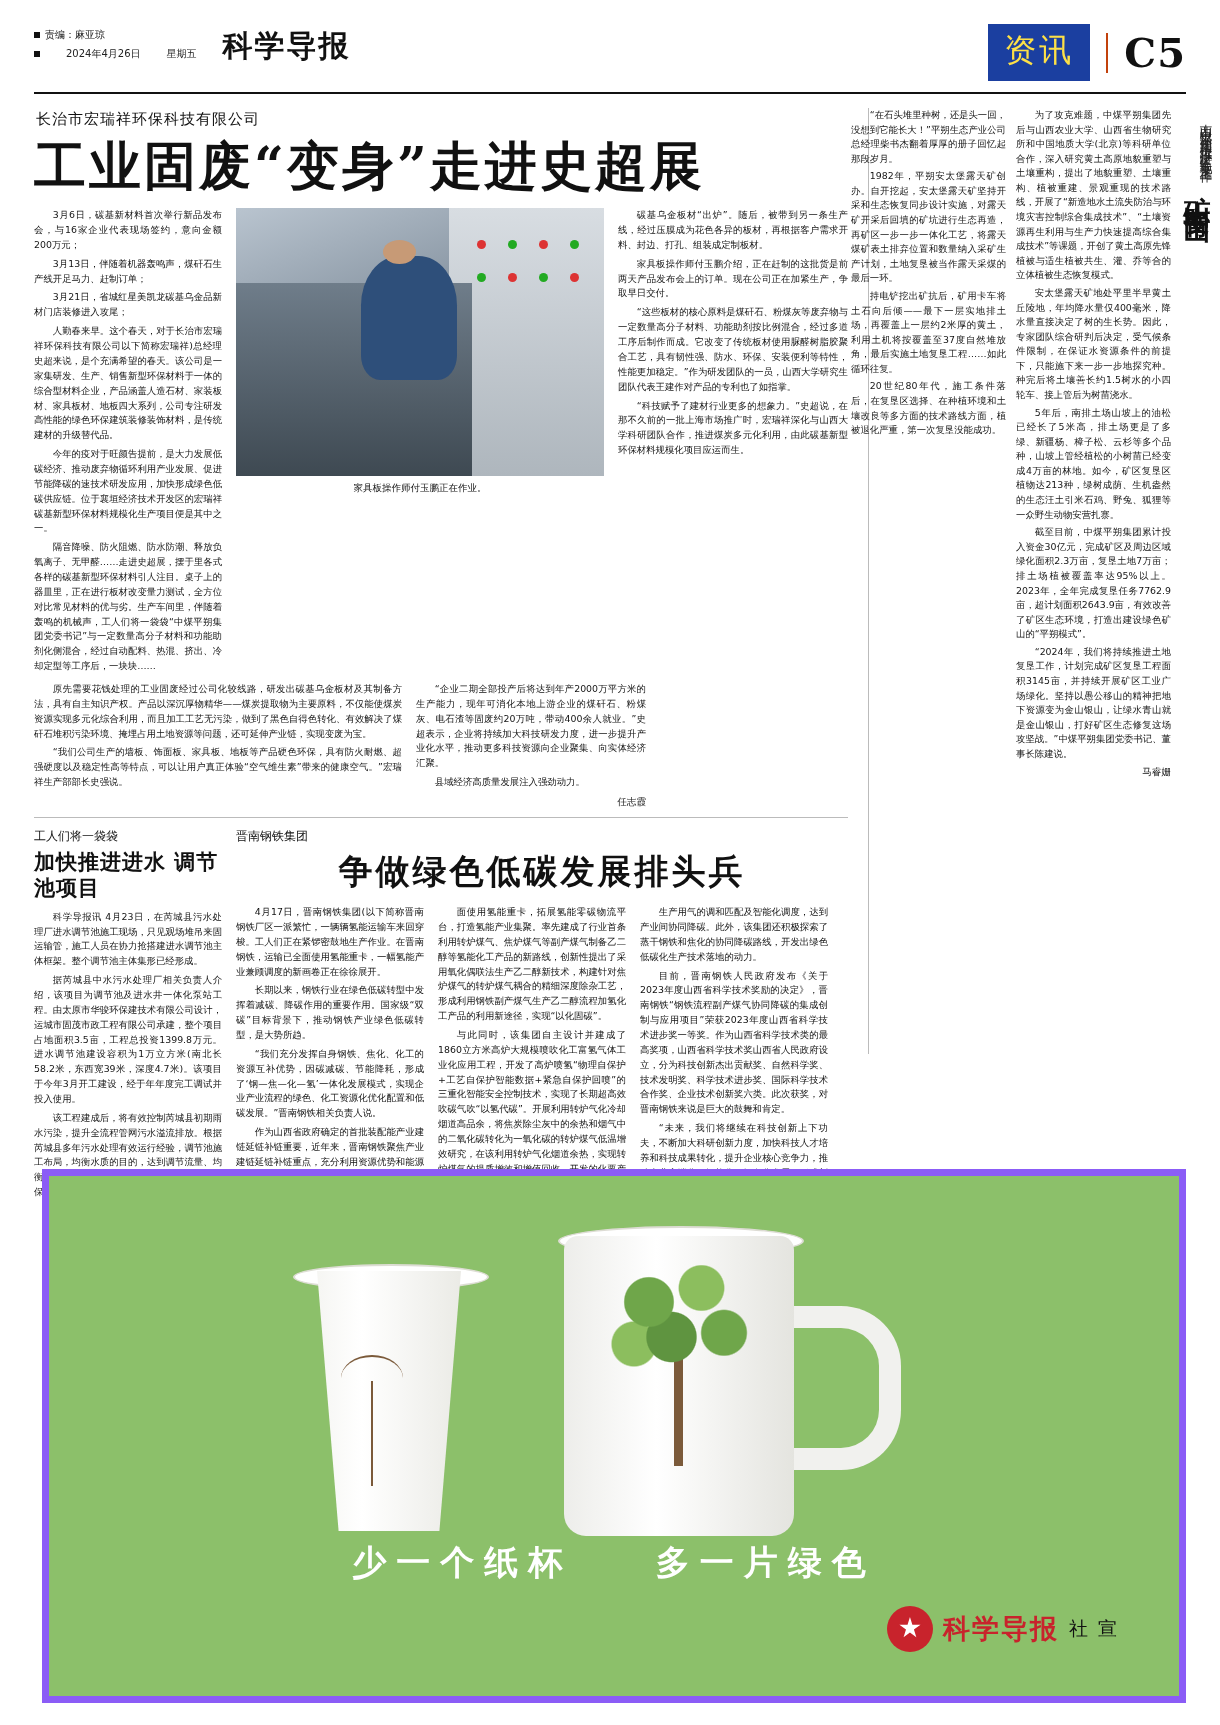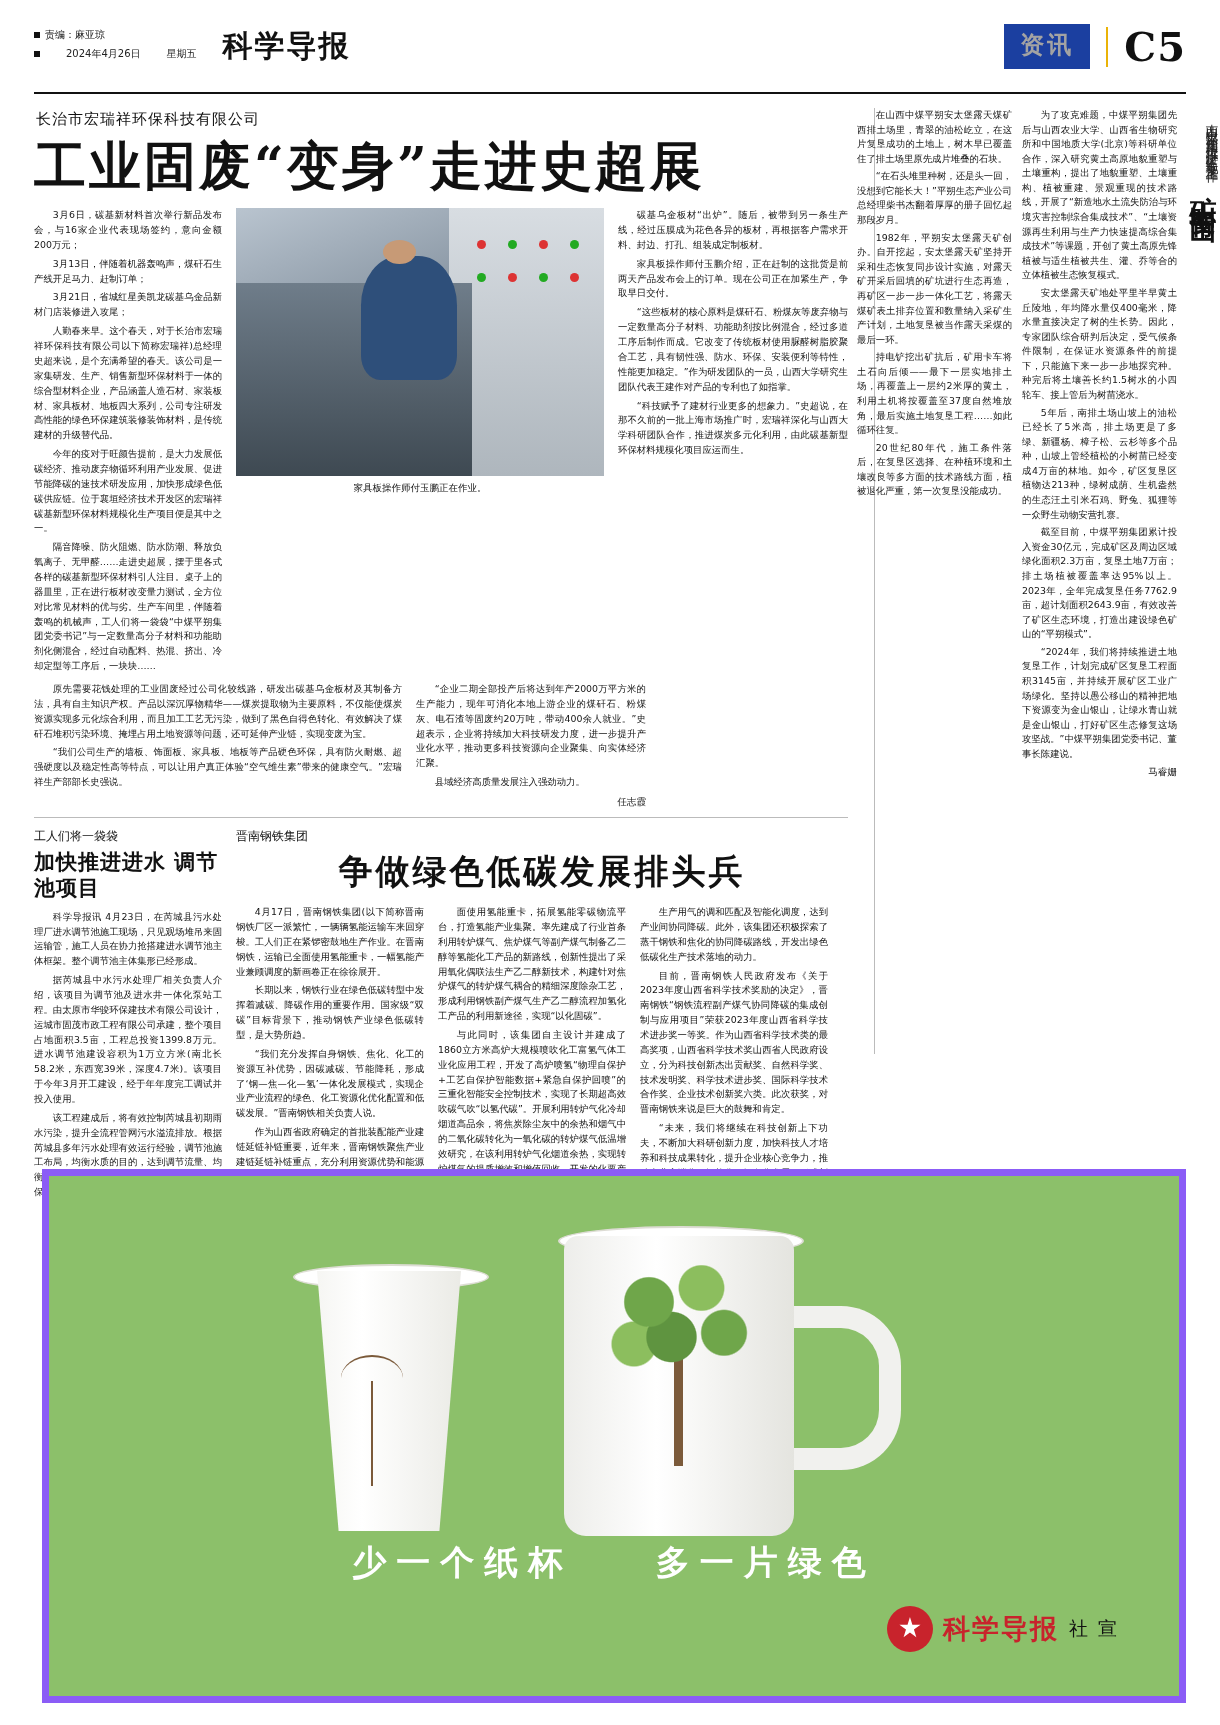--- a/index.html
+++ b/index.html
@@ -30,35 +30,35 @@
   .mast-meta div{display:flex;align-items:center;gap:5px;}
   .sq{width:6px;height:6px;background:#111;display:inline-block;}
   .mast-meta .dateline{gap:26px;}
   .paper-name{
     font-family:"DejaVu Serif","Liberation Serif",serif;
     font-weight:bold;font-size:30px;letter-spacing:2px;
     color:#111;padding-top:4px;
   }
   .mast-right{display:flex;align-items:center;gap:16px;padding-top:2px;}
   .section-badge{
-    background:#1b3fa0;color:#a3a3a3;font-weight:bold;
-    font-size:24px;letter-spacing:3px;
+    background:#1b3fa0;color:#fde047;font-weight:normal;
+    font-size:32px;letter-spacing:3px;
     padding:5px 16px 8px 16px;
     font-family:"DejaVu Serif","Liberation Serif",serif;
   }
   .page-no{
     font-family:"DejaVu Serif","Liberation Serif",serif;
     font-size:40px;font-weight:bold;letter-spacing:1px;
-    border-left:2px solid #eab308;padding-left:16px;line-height:1;
+    border-left:2px solid #c2410c;padding-left:16px;line-height:1;
   }
 
   
   .content{
     display:flex;
-    gap:26px;
+    gap:20px;
     padding-top:14px;
     height:960px;
     box-sizing:border-box;
   }
   .left-zone{width:820px;display:flex;flex-direction:column;}
   .right-zone{
     width:334px;
     border-left:1px solid #bbb;
     padding-left:12px;
     display:flex;
@@ -360,21 +360,20 @@
       </div>
     </div>
 
     <div class="right-zone">
       <div class="vtitle-wrap">
         <div class="vtitle-sub">山西中煤平朔集团持续推进矿区土地复垦工作</div>
         <div class="vtitle-main">矿山变青山</div>
       </div>
       <div class="right-cols">
         <div class="rcol">
-          <p>在山西中煤平朔安太堡露天煤矿西排土场里，青翠的油松屹立，在这片复垦成功的土地上，树木早已覆盖住了排土场里原先成片堆叠的石块。</p>
           <p>“在石头堆里种树，还是头一回，没想到它能长大！”平朔生态产业公司总经理柴书杰翻着厚厚的册子回忆起那段岁月。</p>
           <p>1982年，平朔安太堡露天矿创办。自开挖起，安太堡露天矿坚持开采和生态恢复同步设计实施，对露天矿开采后回填的矿坑进行生态再造，再矿区一步一步一体化工艺，将露天煤矿表土排弃位置和数量纳入采矿生产计划，土地复垦被当作露天采煤的最后一环。</p>
           <p>持电铲挖出矿抗后，矿用卡车将土石向后倾——最下一层实地排土场，再覆盖上一层约2米厚的黄土，利用土机将按覆盖至37度自然堆放角，最后实施土地复垦工程……如此循环往复。</p>
           <p>20世纪80年代，施工条件落后，在复垦区选择、在种植环境和土壤改良等多方面的技术路线方面，植被退化严重，第一次复垦没能成功。</p>
         </div>
         <div class="rcol">
           <p>为了攻克难题，中煤平朔集团先后与山西农业大学、山西省生物研究所和中国地质大学(北京)等科研单位合作，深入研究黄土高原地貌重塑与土壤重构，提出了地貌重塑、土壤重构、植被重建、景观重现的技术路线，开展了“新造地水土流失防治与环境灾害控制综合集成技术”、“土壤资源再生利用与生产力快速提高综合集成技术”等课题，开创了黄土高原先锋植被与适生植被共生、灌、乔等合的立体植被生态恢复模式。</p>
           <p>安太堡露天矿地处平里半早黄土丘陵地，年均降水量仅400毫米，降水量直接决定了树的生长势。因此，专家团队综合研判后决定，受气候条件限制，在保证水资源条件的前提下，只能施下来一步一步地探究种。种完后将土壤善长约1.5树水的小四轮车、接上管后为树苗浇水。</p>
           <p>5年后，南排土场山坡上的油松已经长了5米高，排土场更是了多绿、新疆杨、樟子松、云杉等多个品种，山坡上管经植松的小树苗已经变成4万亩的林地。如今，矿区复垦区植物达213种，绿树成荫、生机盎然的生态汪土引米石鸡、野兔、狐狸等一众野生动物安营扎寨。</p>
           <p>截至目前，中煤平朔集团累计投入资金30亿元，完成矿区及周边区域绿化面积2.3万亩，复垦土地7万亩；排土场植被覆盖率达95%以上。2023年，全年完成复垦任务7762.9亩，超计划面积2643.9亩，有效改善了矿区生态环境，打造出建设绿色矿山的“平朔模式”。</p>

